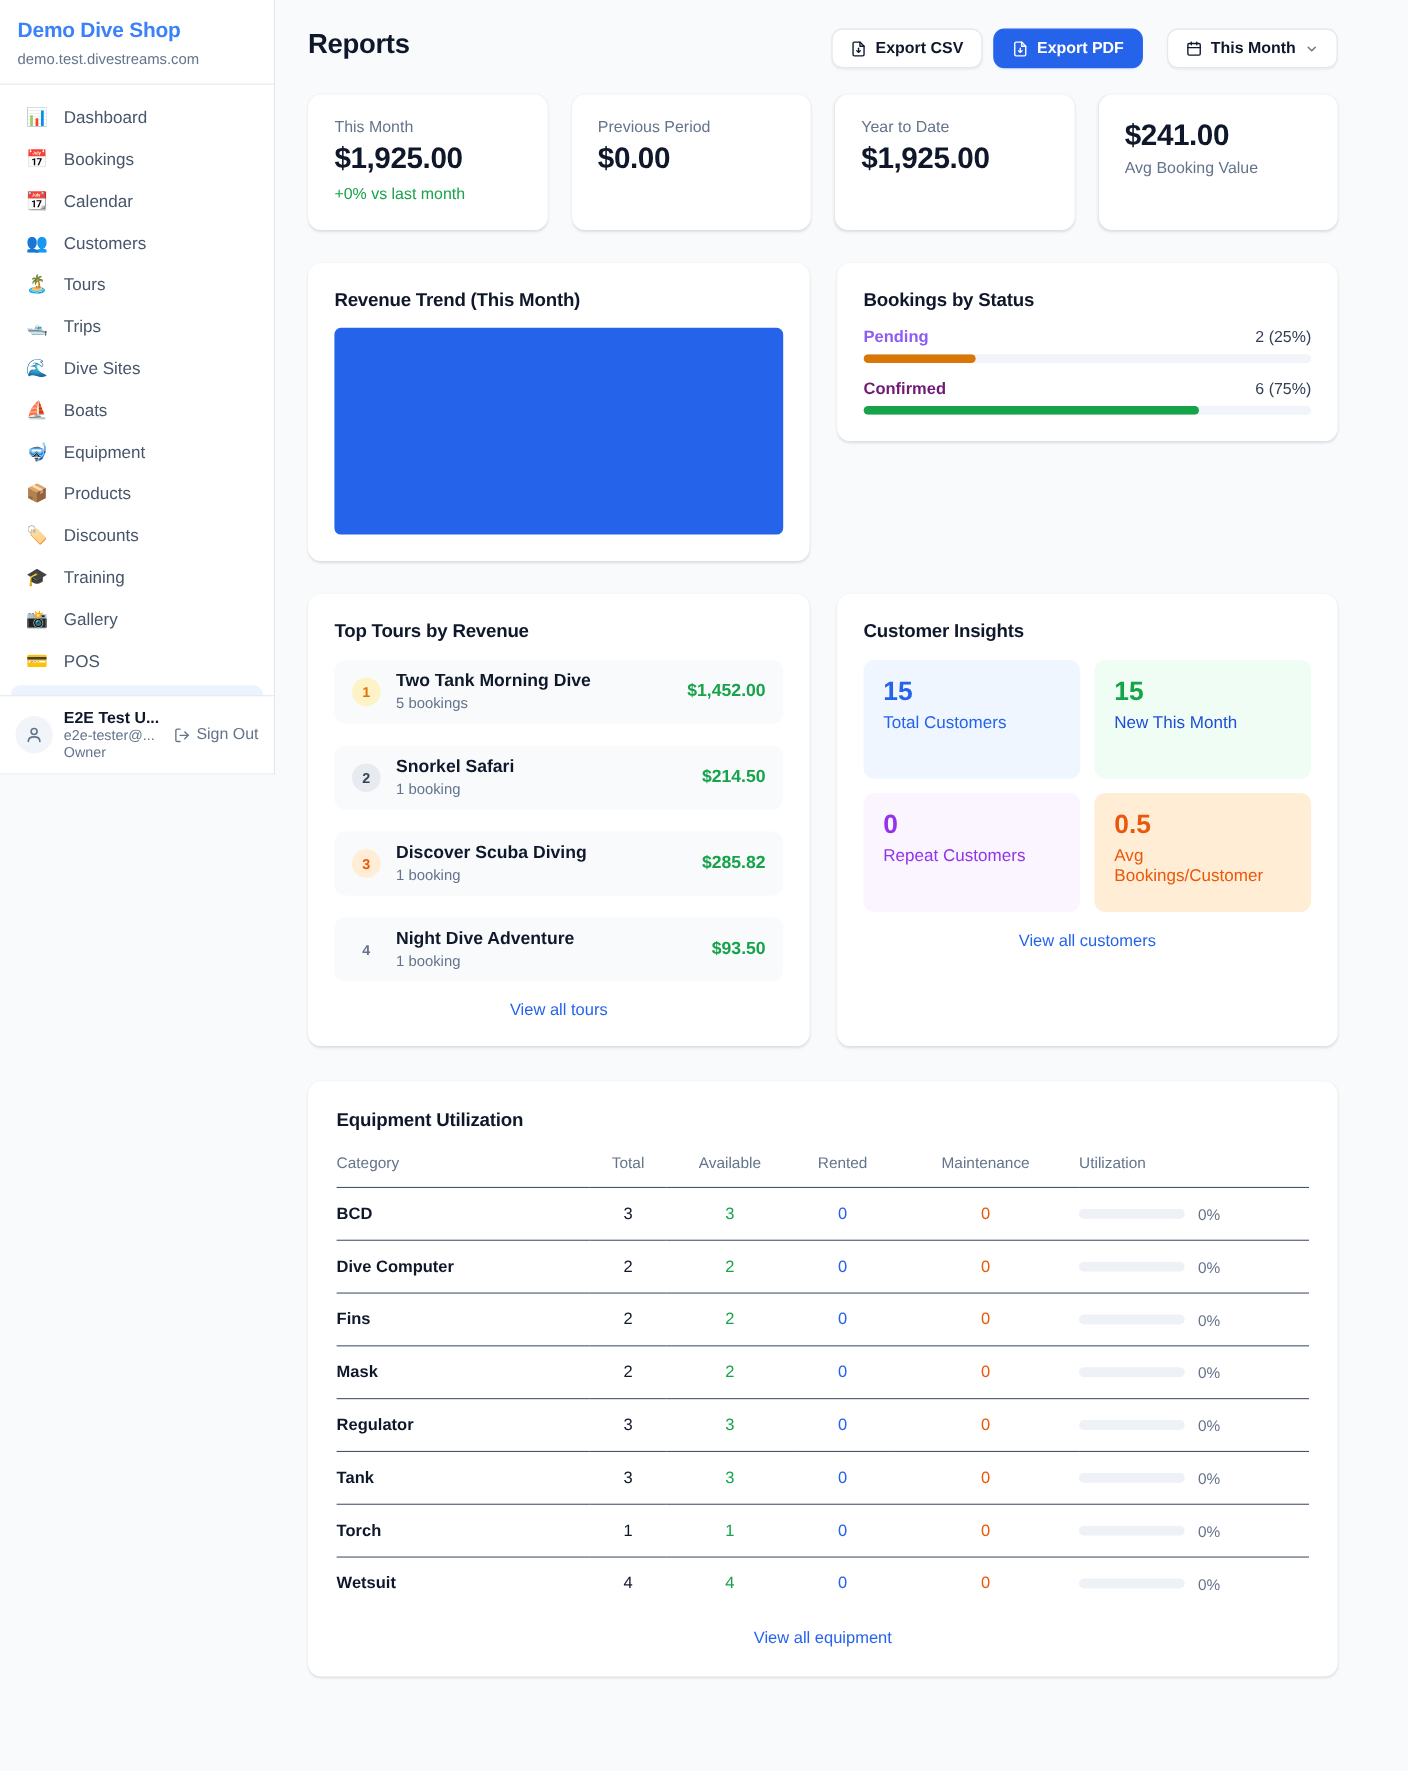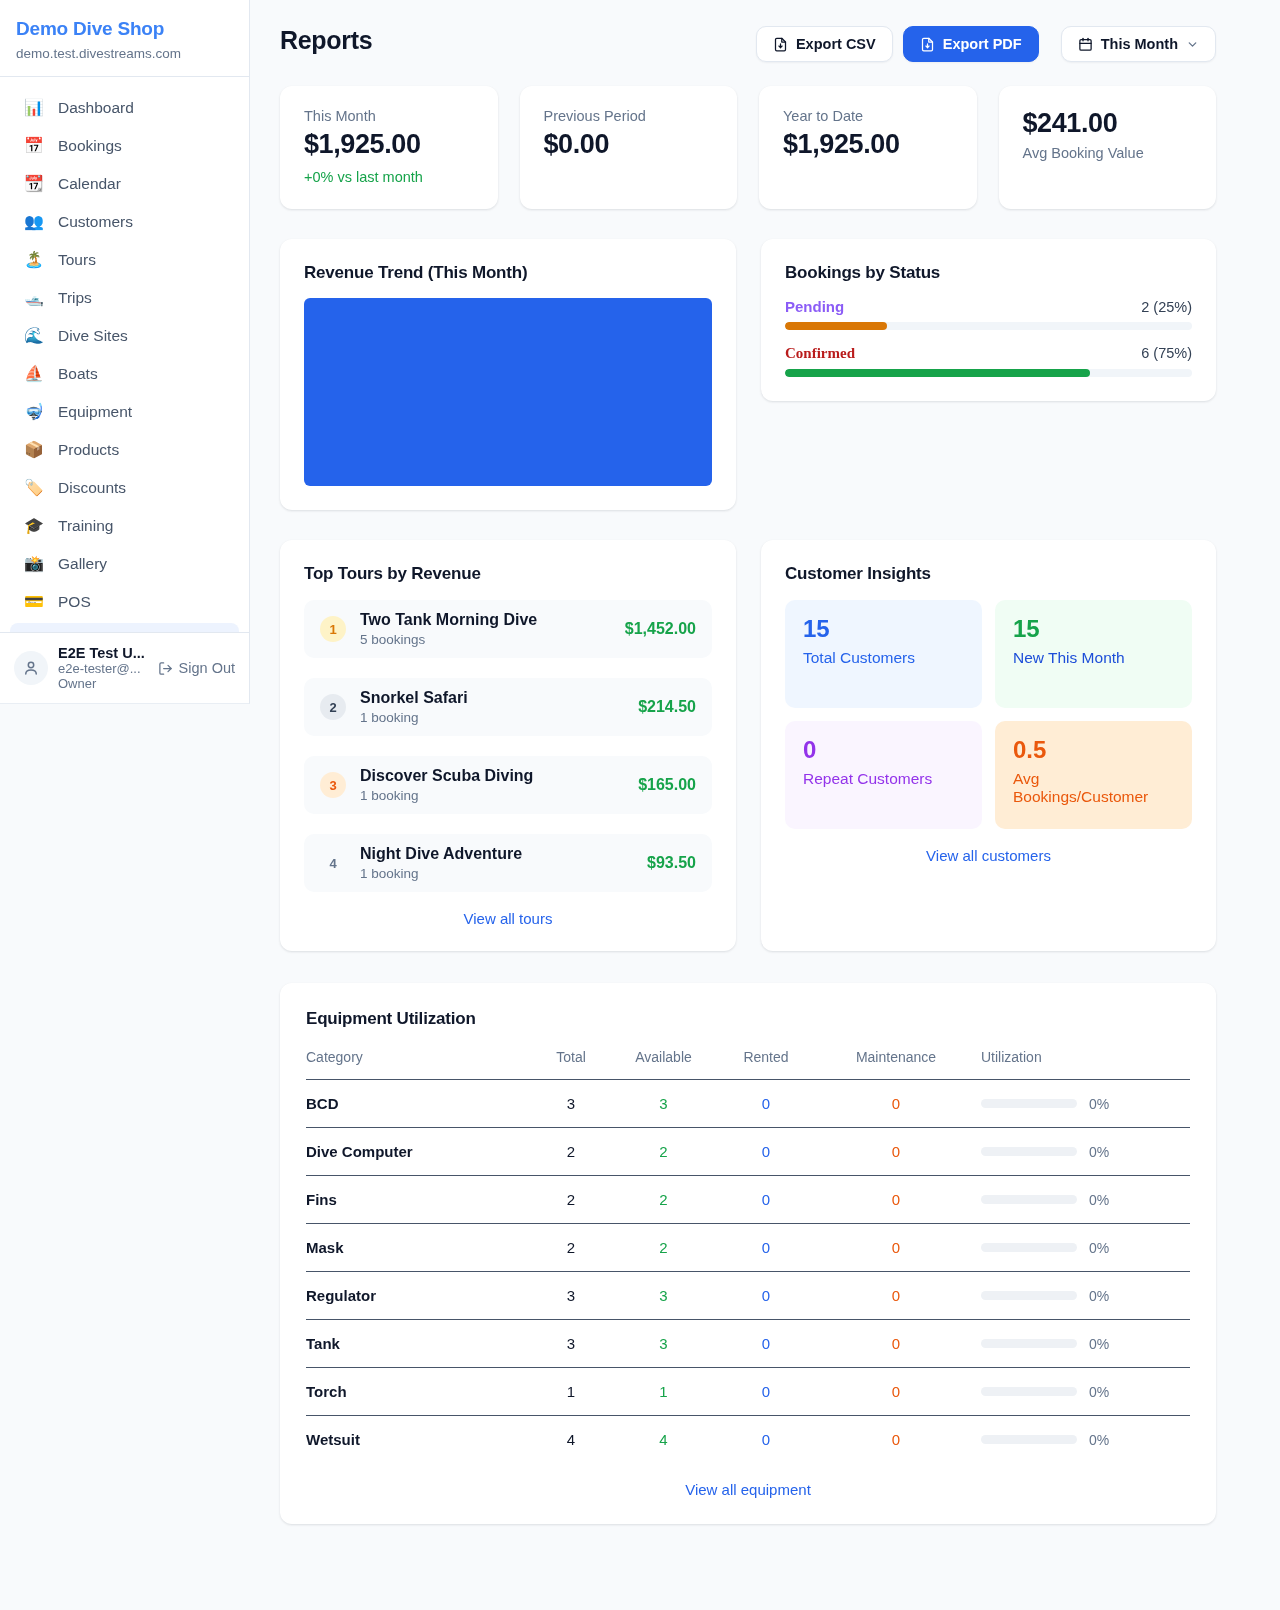--- a/index.html
+++ b/index.html
@@ -308,21 +308,21 @@
               <span class="status-label" style="color: #8b5cf6;">Pending</span>
               <span class="status-value">2 (25%)</span>
             </div>
             <div class="status-track">
               <div class="status-fill" style="width: 25%; background: rgb(217, 119, 6);"></div>
             </div>
           </div>
 
           <div class="status-row">
             <div class="status-line">
-              <span class="status-label" style="color: #b91c1c; font-family: Liberation Serif, serif;">Confirmed</span>
+              <span class="status-label" style="color: #701a75;">Confirmed</span>
               <span class="status-value">6 (75%)</span>
             </div>
             <div class="status-track">
               <div class="status-fill" style="width: 75%; background: rgb(22, 163, 74);"></div>
             </div>
           </div>
         </div>
     </div>
   </div>
 
@@ -348,21 +348,21 @@
             </span>
             <span class="tour-amount">$214.50</span>
           </div>
 
           <div class="tour-row">
             <span class="rank-badge" style="background: rgb(255, 237, 213); color: rgb(234, 88, 12);">3</span>
             <span>
               <div class="tour-name">Discover Scuba Diving</div>
               <div class="tour-sub">1 booking</div>
             </span>
-            <span class="tour-amount">$165.00</span>
+            <span class="tour-amount">$285.82</span>
           </div>
 
           <div class="tour-row">
             <span class="rank-badge" style="background: transparent; color: rgb(100, 116, 139);">4</span>
             <span>
               <div class="tour-name">Night Dive Adventure</div>
               <div class="tour-sub">1 booking</div>
             </span>
             <span class="tour-amount">$93.50</span>
           </div>

